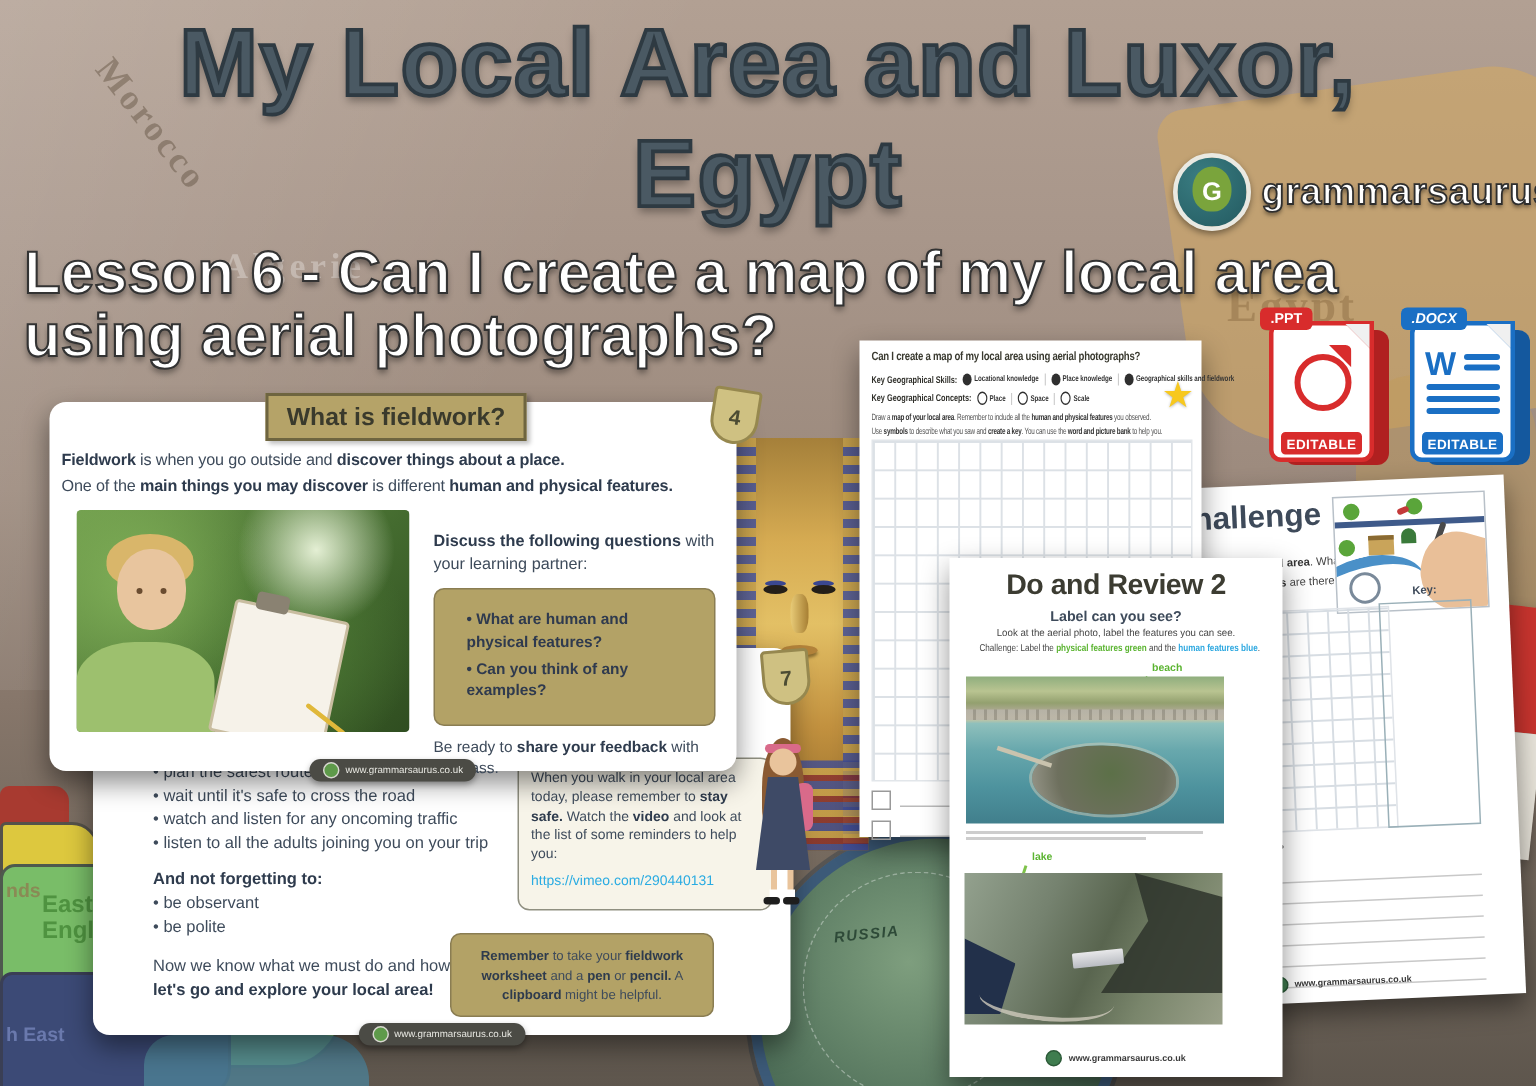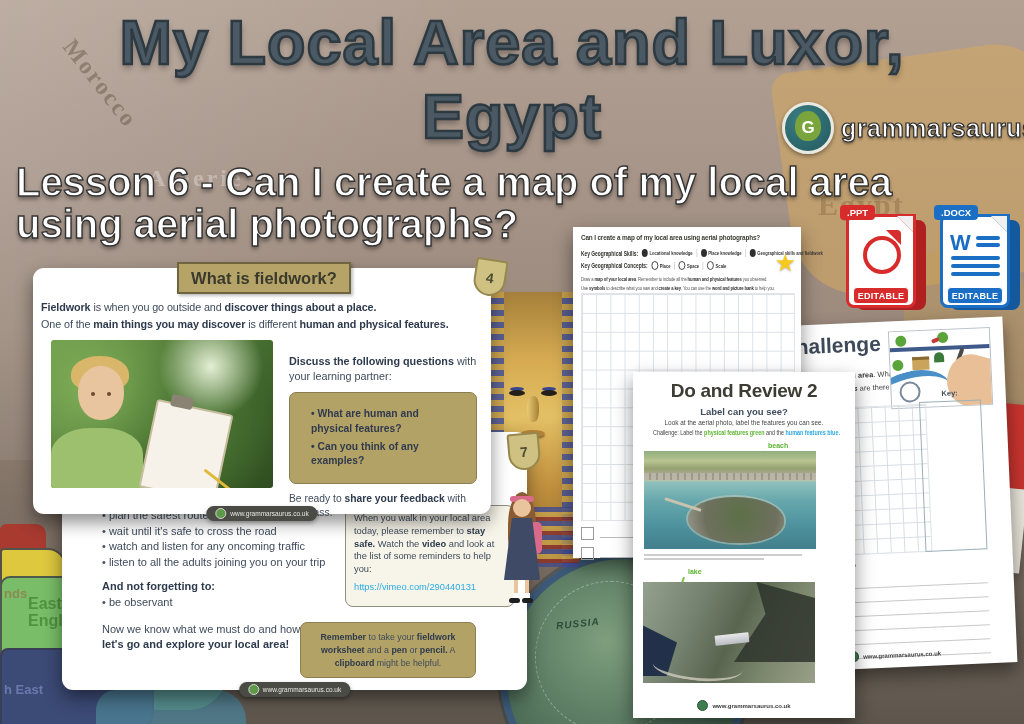--- a/index.html
+++ b/index.html
@@ -352,20 +352,21 @@
 
   <div class="sheet slide" id="slideB">
     <div class="corner-badge badge">7</div>
     <div class="leftcol">
       <div class="bl">plan the safest route</div>
       <div class="bl">wait until it's safe to cross the road</div>
       <div class="bl">watch and listen for any oncoming traffic</div>
       <div class="bl">listen to all the adults joining you on your trip</div>
       <div class="subhead">And not forgetting to:</div>
       <div class="bl">be observant</div>
+      <div class="bl">be polite</div>
       <div class="closing"><span>Now we know what we must do and how to do it safely, </span><span class="btxt">let's go and explore your local area!</span></div>
     </div>
     <div class="rembox">
       <span>When you walk in your local area today, please remember to </span><span class="btxt">stay safe.</span><span> Watch the </span><span class="btxt">video</span><span> and look at the list of some reminders to help you:</span>
       <div class="vlink">https://vimeo.com/290440131</div>
     </div>
     <div class="girl">
       <div class="hair"></div>
         <div class="band"></div>
         <div class="head"></div>
@@ -463,18 +464,18 @@
       <div class="ear" style="border-color:transparent #1a6fc4 transparent transparent;"></div>
       <div class="earin"></div>
       <div class="docx-w">W</div>
       <div class="docx-lines">
           <div class="docx-l1"></div>
           <div class="docx-l2"></div>
           <div class="docx-l3"></div>
           <div class="docx-l4"></div>
           <div class="docx-l5"></div>
         </div>
-      <div class="tag" style="background:#1a6fc4;">.DOCX</div>
+      <div class="tag" style="background:#1a6fc4;font-style:italic;">.DOCX</div>
       <div class="badge2" style="background:#1a6fc4;">EDITABLE</div>
     </div>
   </div>
 
 </div>
 
 </body></html>

